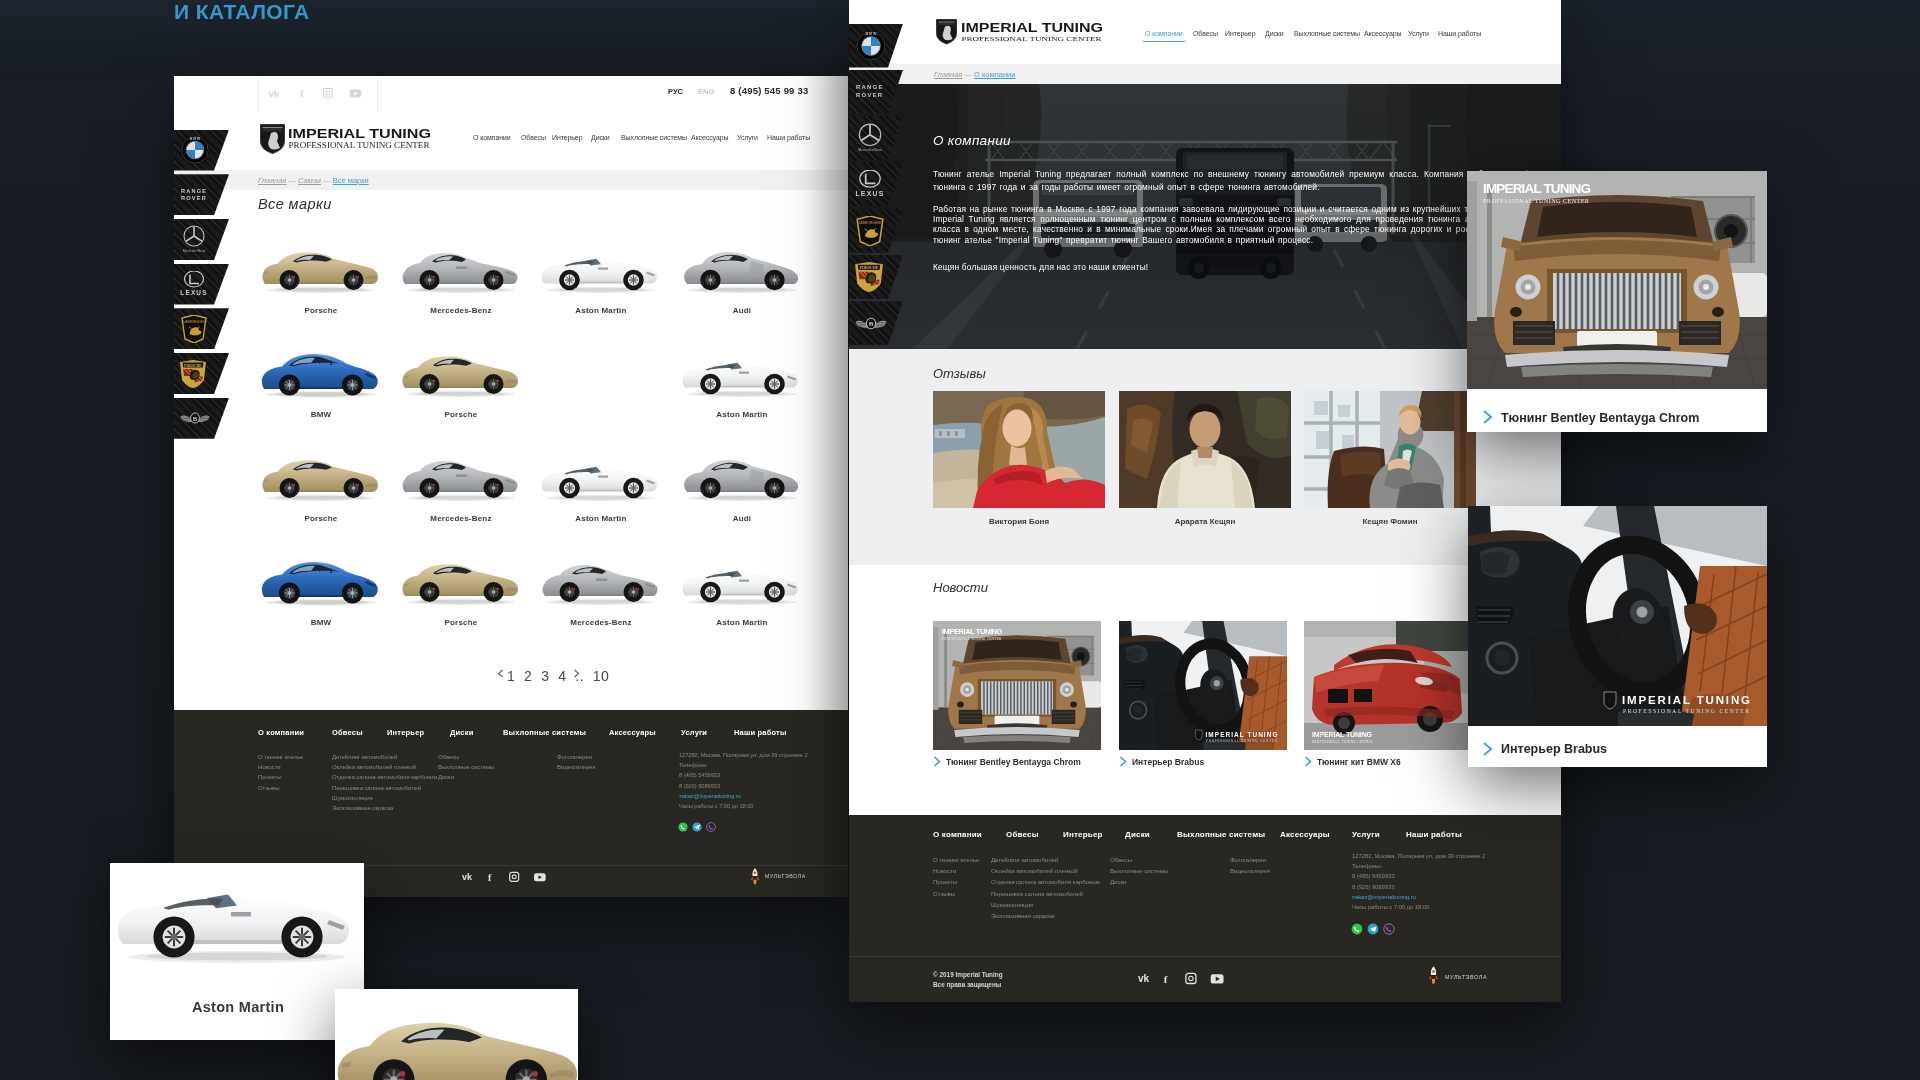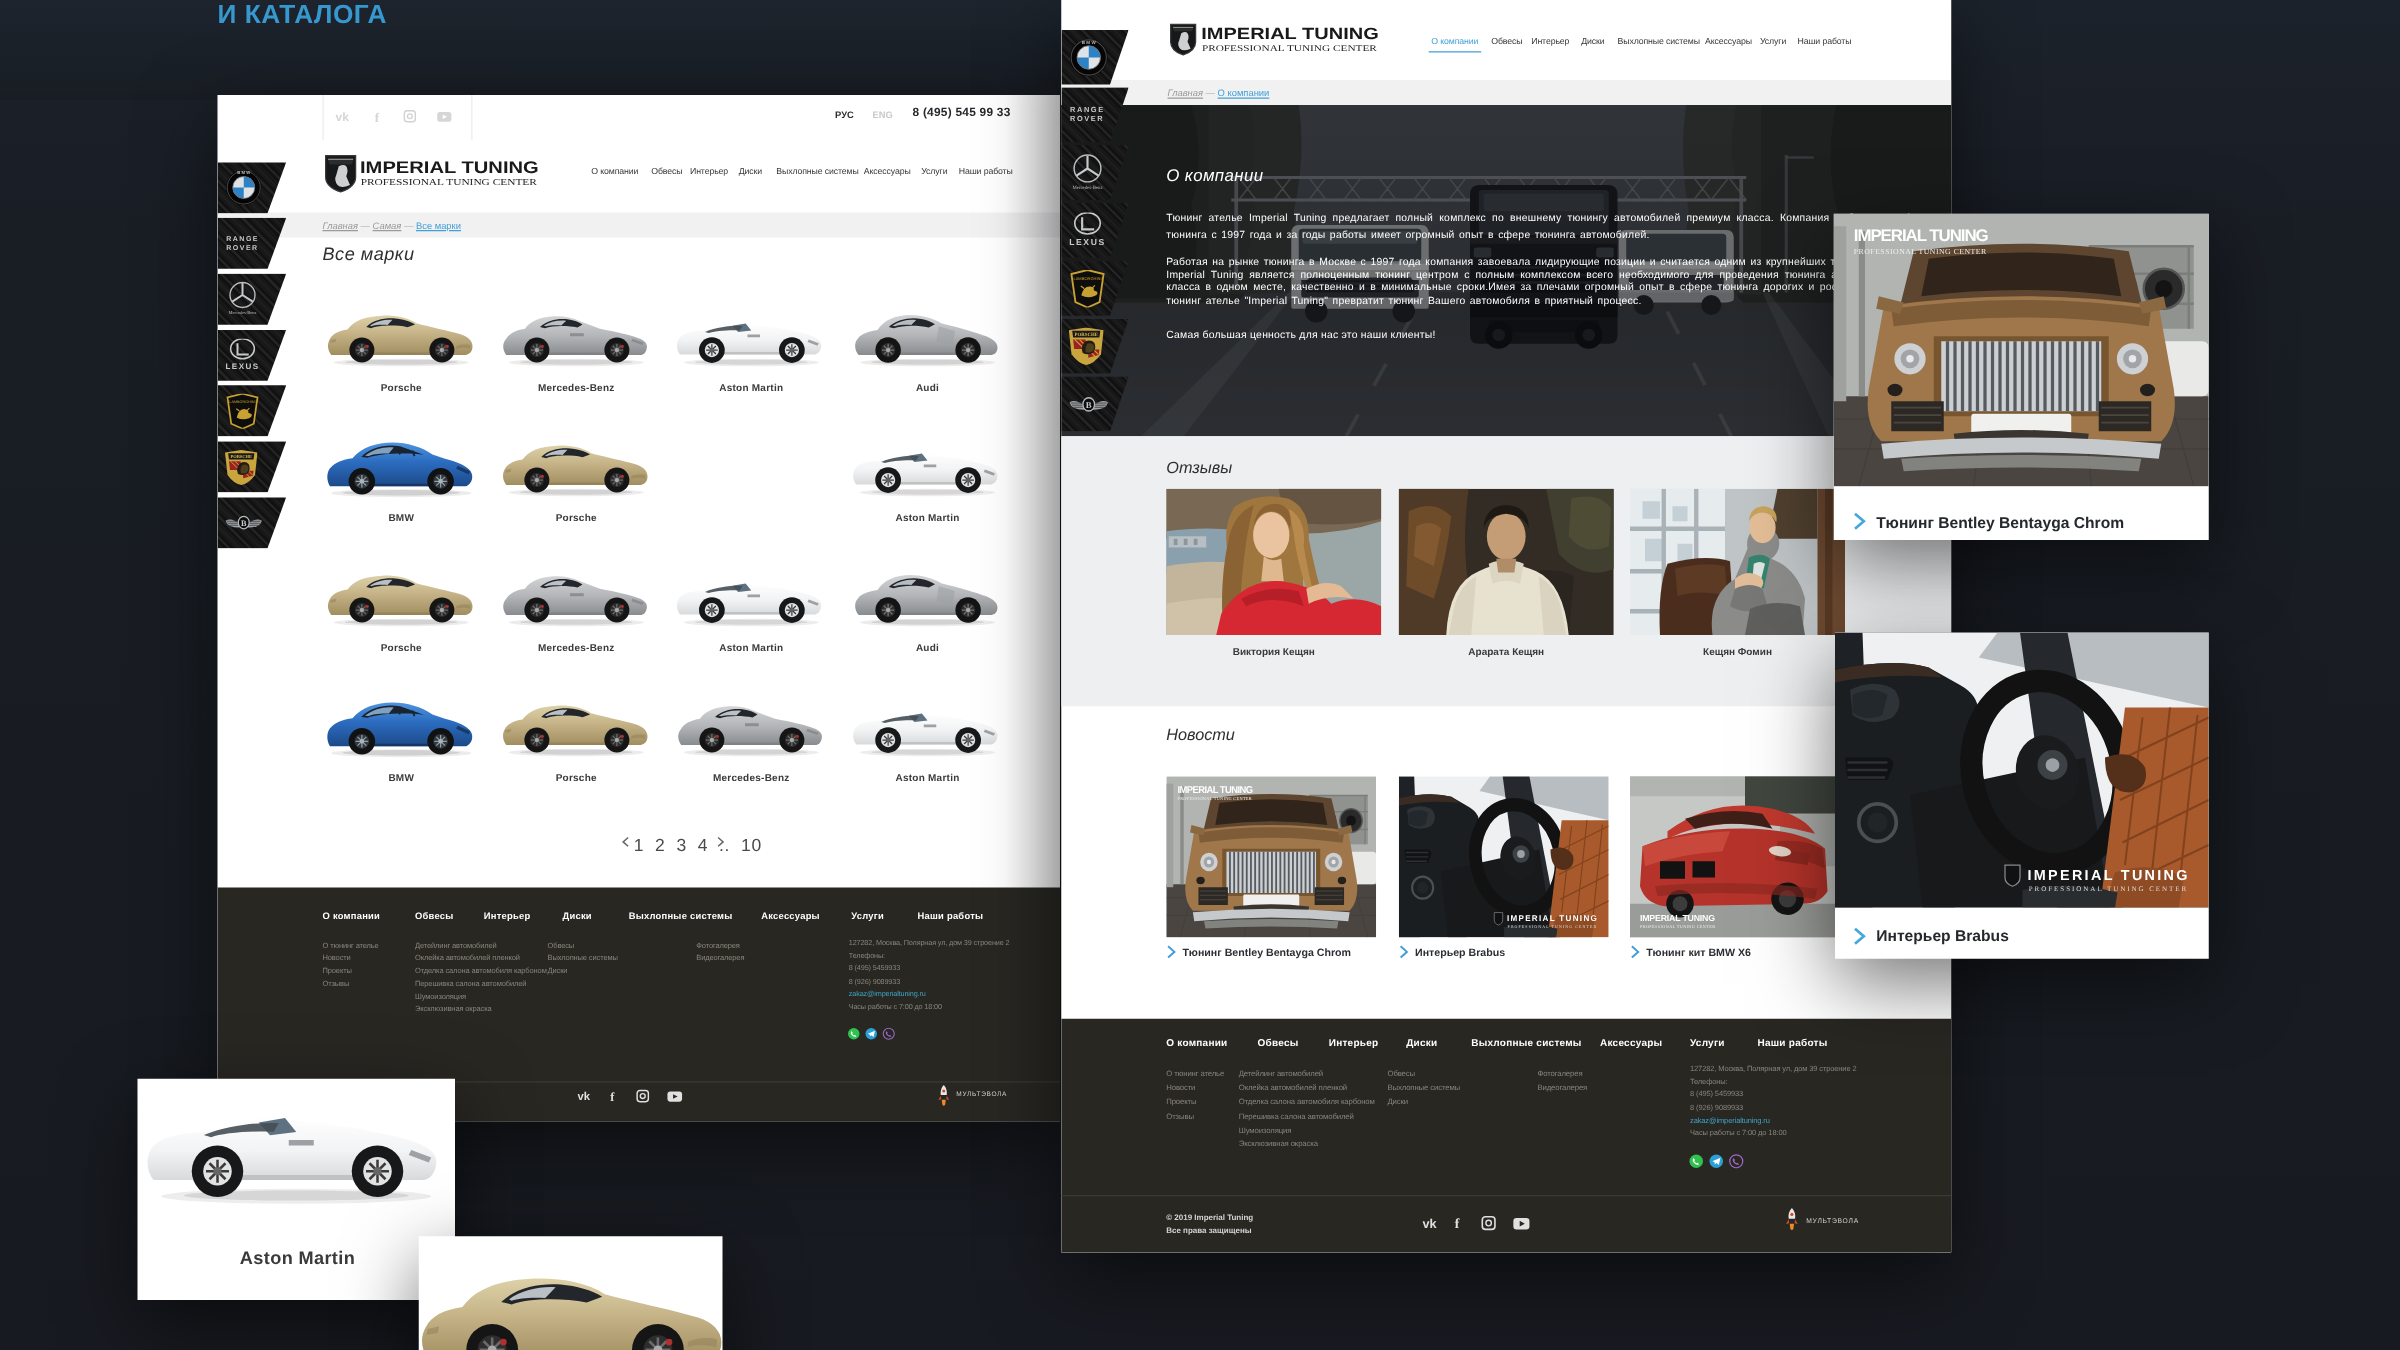--- a/index.html
+++ b/index.html
@@ -726,21 +726,21 @@
       <rect x="446" y="150" width="92" height="7" rx="2" fill="#b5b7b6"></rect>
       <circle cx="466" cy="160" r="8" fill="#1b1d1f"></circle>
           <circle cx="520" cy="160" r="8" fill="#1b1d1f"></circle>
     </g>
     <rect width="712" height="265" fill="#101215" opacity=".5"></rect>
    </svg>
   </div>
   <div class="abs it wht" style="left:84px;top:133px;font-size:13.5px;letter-spacing:.3px">О компании</div>
   <div class="abs wht" style="left:84px;top:168px;width:612px;font-size:8.3px;line-height:13px;letter-spacing:.2px;word-spacing:1px;text-align:justify">Тюнинг ателье Imperial Tuning предлагает полный комплекс по внешнему тюнингу автомобилей премиум класса. Компания работает в сфере тюнинга с 1997 года и за годы работы имеет огромный опыт в сфере тюнинга автомобилей.</div>
   <div class="abs wht" style="left:84px;top:204px;width:625px;font-size:8.3px;line-height:10.2px;letter-spacing:.2px;word-spacing:1px;text-align:justify">Работая на рынке тюнинга в Москве с 1997 года компания завоевала лидирующие позиции и считается одним из крупнейших тюнинг ателье России. Imperial Tuning является полноценным тюнинг центром с полным комплексом всего необходимого для проведения тюнинга автомобилей премиум класса в одном месте, качественно и в минимальные сроки.Имея за плечами огромный опыт в сфере тюнинга дорогих и роскошных автомобилей тюнинг ателье "Imperial Tuning" превратит тюнинг Вашего автомобиля в приятный процесс.</div>
-  <div class="abs wht" style="left:84px;top:262px;font-size:8.3px;letter-spacing:.2px">Самая большая ценность для нас это наши клиенты!</div>
+  <div class="abs wht" style="left:84px;top:262px;font-size:8.3px;letter-spacing:.2px">Кещян большая ценность для нас это наши клиенты!</div>
 
   <div class="abs" style="left:0;top:349px;width:712px;height:216px;background:#edeff0"></div>
   <div class="abs it" style="left:84px;top:366px;font-size:13px;color:#2f2f2f">Отзывы</div>
 
   <svg class="abs" style="left:84px;top:391px" width="172" height="117" viewBox="0 0 172 117">
     <rect width="172" height="117" fill="#9aa7a6"></rect>
     <path d="M0 0 H172 V26 Q130 40 80 34 Q35 30 0 40 Z" fill="#796853"></path>
     <path d="M90 0 H172 V24 Q140 32 95 26 Z" fill="#655441"></path>
     <path d="M0 34 Q30 30 55 33 L55 70 Q25 64 0 68 Z" fill="#8ba0ad"></path>
     <path d="M0 62 Q35 56 60 60 L50 117 H0 Z" fill="#c3b49c"></path>
@@ -788,21 +788,21 @@
     <path d="M36 64 Q60 58 76 62 L78 86 Q56 80 38 86 Z" fill="#5d3a24"></path>
     <path d="M66 117 Q62 86 84 72 L94 48 Q92 34 104 31 Q116 30 119 40 Q121 50 113 56 Q134 64 140 88 L138 117 Z" fill="#8b8b89"></path>
     <path d="M95 55 Q105 50 112 56 L107 80 Q99 74 92 78 Z" fill="#35836f"></path>
     <path d="M99 60 Q104 57 108 60 L105 72 Q101 69 98 72 Z" fill="#dfe3e0"></path>
     <ellipse cx="106" cy="31" rx="10.5" ry="12.5" fill="#e2bd96"></ellipse>
     <path d="M95 26 Q96 14 108 14 Q119 16 117 27 Q113 19 106 19 Q99 19 95 26 Z" fill="#c8a25b"></path>
     <path d="M84 72 q10 -8 20 -2 q6 6 -2 12 q-10 4 -18 -2 Z" fill="#e0bd98"></path>
     <path d="M84 80 q12 -6 22 0 l4 14 q-16 8 -30 0 Z" fill="#777775"></path>
     <path d="M96 96 Q116 88 136 94 L140 117 H92 Z" fill="#5f5f5d"></path>
   </svg>
-  <div class="abs" style="left:84px;top:517px;width:172px;text-align:center;font-size:8px;color:#3a3a3a;font-weight:bold">Виктория Кещян</div>
+  <div class="abs" style="left:84px;top:517px;width:172px;text-align:center;font-size:8px;color:#3a3a3a;font-weight:bold">Виктория Боня</div>
   <div class="abs" style="left:270px;top:517px;width:172px;text-align:center;font-size:8px;color:#3a3a3a;font-weight:bold">Арарата Кещян</div>
   <div class="abs" style="left:455px;top:517px;width:172px;text-align:center;font-size:8px;color:#3a3a3a;font-weight:bold">Кещян Фомин</div>
 
   <div class="abs it" style="left:84px;top:580px;font-size:13px;color:#2f2f2f">Новости</div>
   <svg class="abs" style="left:84px;top:621px" width="168" height="129" viewBox="0 0 300 218" preserveAspectRatio="none">
       <use href="#img-bentley"></use>
     </svg>
   <svg class="abs" style="left:270px;top:621px" width="168" height="129" viewBox="0 0 299 220" preserveAspectRatio="none">
       <use href="#img-brabus"></use>
     </svg>

